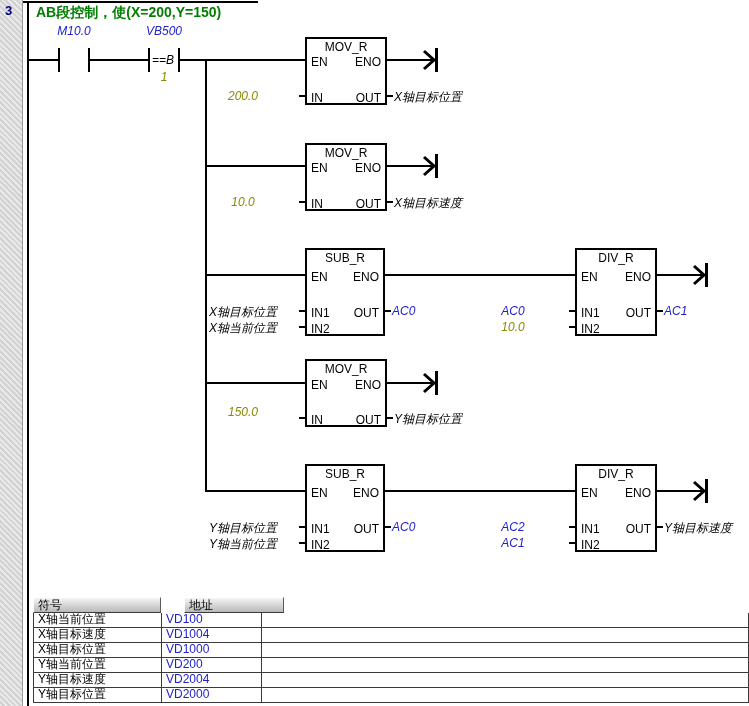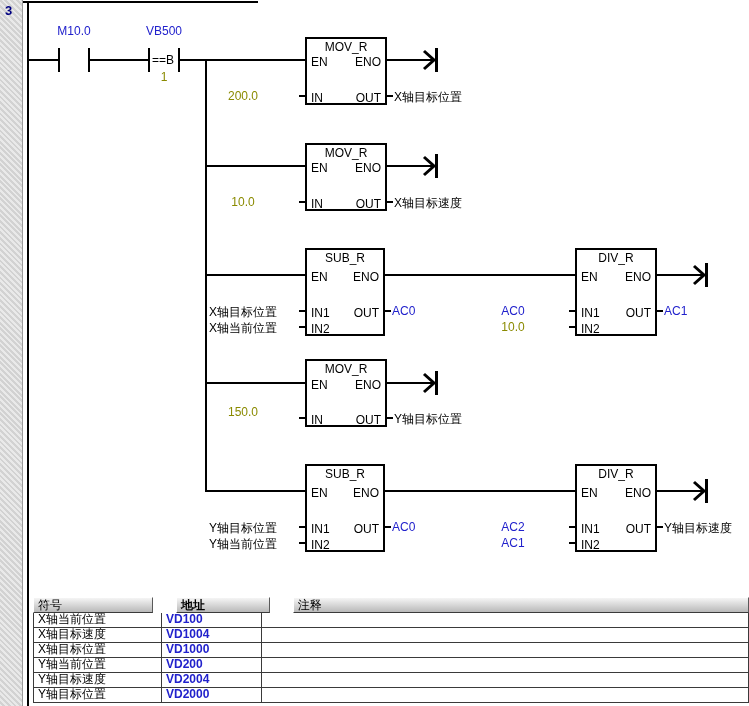--- a/index.html
+++ b/index.html
@@ -9,50 +9,51 @@
           background:repeating-linear-gradient(45deg,#e9e9e9 0 2px,#d2d2d2 2px 4px);
           border-right:1px solid #9a9a9a;}
   .net-num{position:absolute;left:5px;top:3px;font-weight:bold;font-size:13px;color:#000080;}
   .net-title{position:absolute;left:36px;top:4px;font-weight:bold;font-size:14px;color:#007F00;white-space:nowrap;}
   .hline{position:absolute;height:2px;background:#000;}
   .vline{position:absolute;width:2px;background:#000;}
   .bar{position:absolute;width:2px;height:24px;background:#000;}
   .box{position:absolute;border:2px solid #000;background:#fff;box-sizing:border-box;}
   .box-title{position:absolute;left:0;right:0;top:1px;text-align:center;white-space:nowrap;}
   .pin{position:absolute;white-space:nowrap;text-align:right;}
-  .lbl{position:absolute;white-space:nowrap;}
+  .lbl{position:absolute;white-space:nowrap;font-style:italic;}
   .t-center{text-align:center;}
   .t-right{text-align:center;}
   .c-sym{color:#000000;}
   .c-addr{color:#2121CC;}
   .c-const{color:#8A8A00;}
   .arrow{position:absolute;}
   
   .symtab{position:absolute;left:33px;top:597px;width:716px;}
   .st-head{display:flex;height:16px;gap:23px;}
   .st-hcell{box-sizing:border-box;height:16px;line-height:14px;padding-left:4px;
             background:linear-gradient(#f5f5f5,#b9b9b9);
             border-top:1px solid #ffffff;border-left:1px solid #ffffff;
             border-right:1px solid #5a5a5a;border-bottom:1px solid #3a3a3a;
             overflow:hidden;white-space:nowrap;}
   .st-row{display:flex;height:15px;}
   .st-cell{box-sizing:border-box;height:15px;line-height:13px;padding-left:4px;
            border-left:1px solid #3a3a3a;border-bottom:1px solid #3a3a3a;
            overflow:hidden;white-space:nowrap;background:#fff;}
   .st-cell:last-child{border-right:1px solid #3a3a3a;}
-  .w1{width:128px;}.w2{width:100px;font-weight:bold;}.w3{width:488px;}
+  .w1{width:128px;}.w2{width:100px;}.w3{width:488px;}
 </style>
 </head>
 <body>
 
 <div class="canvas">
 
   <div class="gutter"></div>
   <div class="net-num">3</div>
   <div class="hline" style="left:23px;top:1px;width:235px;"></div>
+  <div class="net-title">AB段控制，使(X=200,Y=150)</div>
 
   <div class="vline" style="left:27px;top:2px;height:704px;"></div>
 
   <div class="hline" style="left:29px;top:59px;width:29px;"></div>
 
   <div>
     <div class="bar" style="left:58px;top:48px;"></div>
     <div class="bar" style="left:88px;top:48px;"></div>
     <div class="lbl c-addr t-center" style="left:46px;top:24px;width:56px;">M10.0</div>
   </div>
@@ -199,21 +200,20 @@
   <svg class="arrow" style="left:691px;top:477px;" width="18" height="28" viewBox="0 0 18 28">
     <line x1="0" y1="14" x2="11" y2="14" stroke="#000" stroke-width="2"></line>
     <path d="M3 5 L13 14 L3 23" stroke="#000" stroke-width="3" fill="none"></path>
     <line x1="15.5" y1="2" x2="15.5" y2="26" stroke="#000" stroke-width="3"></line>
   </svg>
 
   <div class="symtab">
     <div class="st-head">
       <div class="st-hcell w1">符号</div>
       <div class="st-hcell w2">地址</div>
-      <div class="st-hcell w3">注释</div>
     </div>
     <div class="st-row">
       <div class="st-cell w1 c-sym">X轴当前位置</div>
       <div class="st-cell w2 c-addr">VD100</div>
       <div class="st-cell w3"></div>
     </div>
     <div class="st-row">
       <div class="st-cell w1 c-sym">X轴目标速度</div>
       <div class="st-cell w2 c-addr">VD1004</div>
       <div class="st-cell w3"></div>

